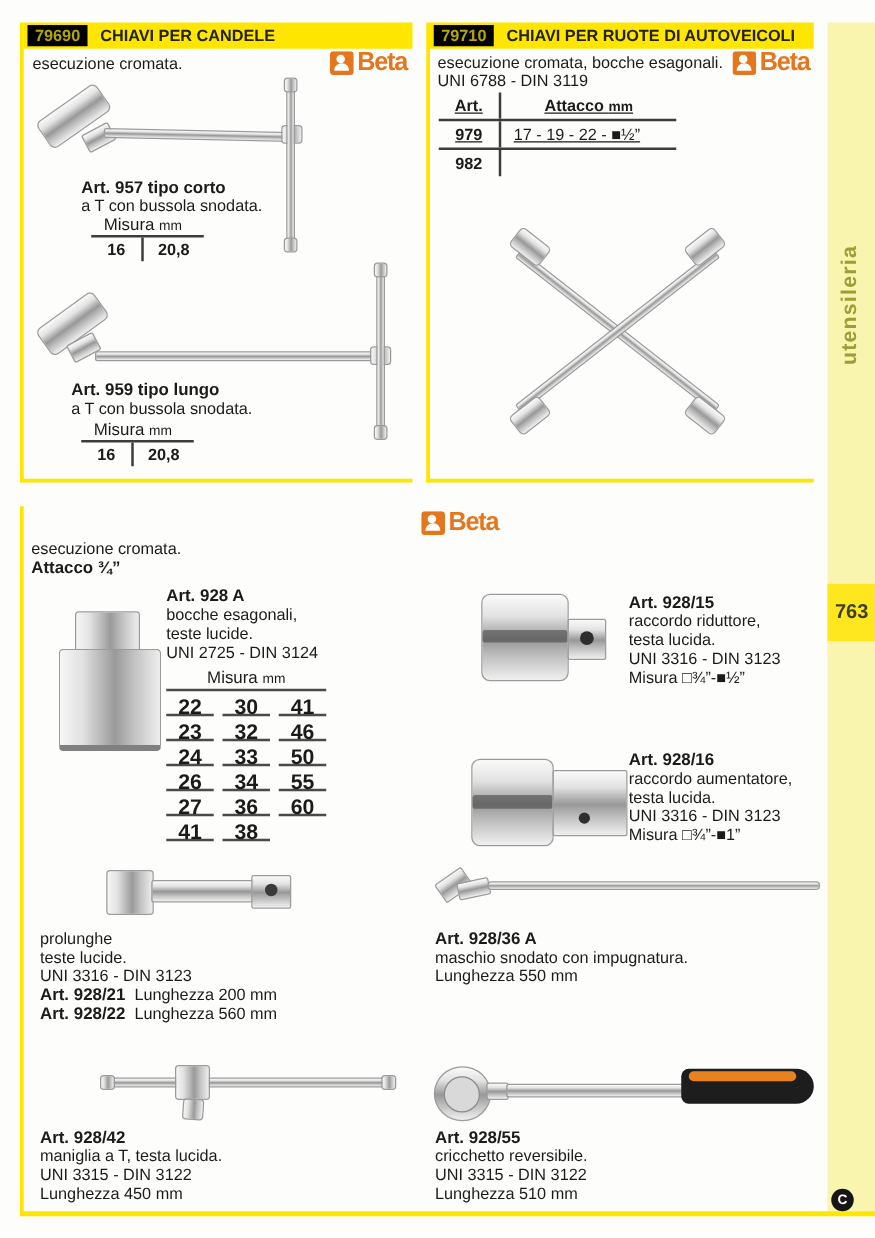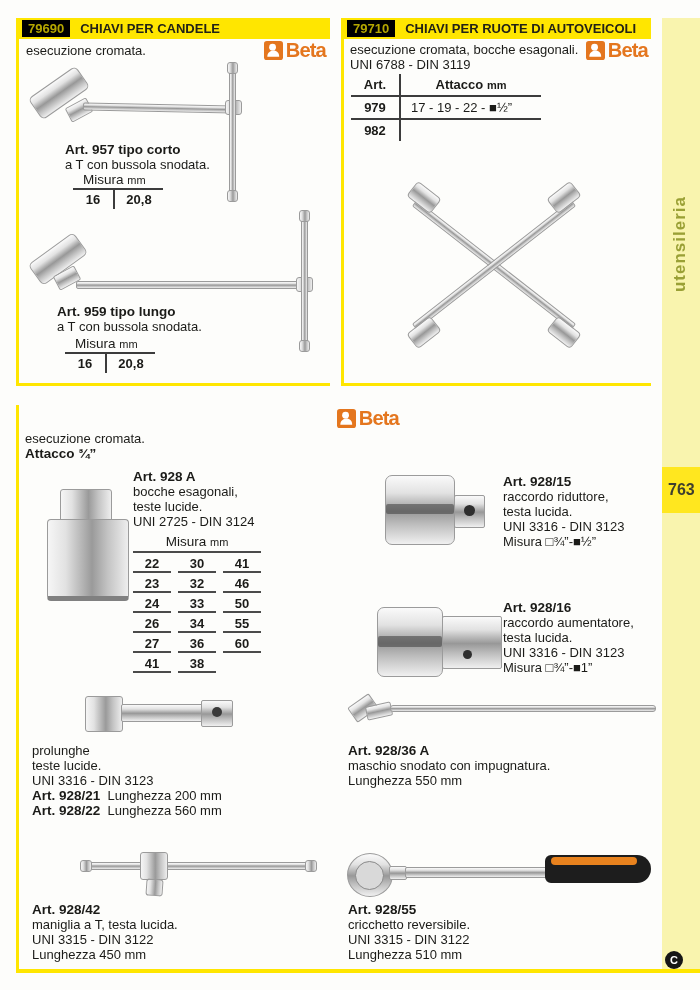--- a/index.html
+++ b/index.html
@@ -25,31 +25,31 @@
   
   .mis-tbl{position:absolute;}
   .mis-head{font-size:13.5px;padding:0 0 1px 10px;border-bottom:2px solid #3c3c3c;width:80px;}
   .mis-head .mm,.m928-head .mm,.att-unit{font-size:11px;}
   .mis-row{display:flex;font-weight:bold;font-size:13px;}
   .mis-row .c1{width:40px;text-align:center;padding:2px 0;border-right:2px solid #3c3c3c;}
   .mis-row .c2{width:48px;text-align:center;padding:2px 0;}
   
   .att-tbl{position:absolute;left:7px;top:56px;width:190px;font-size:13px;}
   .att-row{display:flex;align-items:stretch;}
-  .att-row.lined{border-bottom:2px solid #3c3c3c;}
+  .att-row.lined{border-bottom:2px solid #3c3c3c;text-decoration:underline;}
   .att-c1{width:48px;text-align:center;font-weight:bold;border-right:2px solid #3c3c3c;padding:3px 0;}
   .att-c2{flex:1;text-align:left;padding:3px 0 3px 10px;white-space:nowrap;}
   .att-head .att-c2{text-align:center;padding-left:0;font-weight:bold;}
   .att-head .att-c1{font-weight:bold;}
   
   .m928{position:absolute;left:114px;top:129px;}
   .m928-head{width:128px;text-align:center;font-size:13.5px;border-bottom:2px solid #4a4a4a;padding-bottom:2px;}
   .m928-grid{display:grid;grid-template-columns:38px 38px 38px;column-gap:7px;}
   .m928-cell{height:13px;padding:3px 0 2px;border-bottom:2px solid #4a4a4a;text-align:center;
-             font-weight:bold;font-size:13px;}
+             font-weight:bold;font-size:17px;}
   .m928-cell.empty{border-bottom:none;}
   
   .ch,.chv,.dk{position:absolute;box-sizing:border-box;}
   .ch{background:linear-gradient(180deg,#fafafa 0%,#e2e2e2 25%,#989898 52%,#bfbfbf 72%,#f0f0f0 100%);border:1px solid #9b9b9b;border-radius:2px;}
   .chv{background:linear-gradient(90deg,#f6f6f6 0%,#e2e2e2 22%,#9a9a9a 55%,#c4c4c4 75%,#eeeeee 100%);border:1px solid #9b9b9b;border-radius:3px;}
   .dk{background:#474747;border-radius:2px;}
   
   #t1-sock{left:11px;top:62px;width:58px;height:26px;transform:rotate(-35deg);border-radius:5px;}
   #t1-col{left:48px;top:84px;width:24px;height:16px;transform:rotate(-28deg);}
   #t1-shaft{left:64px;top:86px;width:152px;height:8px;transform:rotate(1.2deg);}

